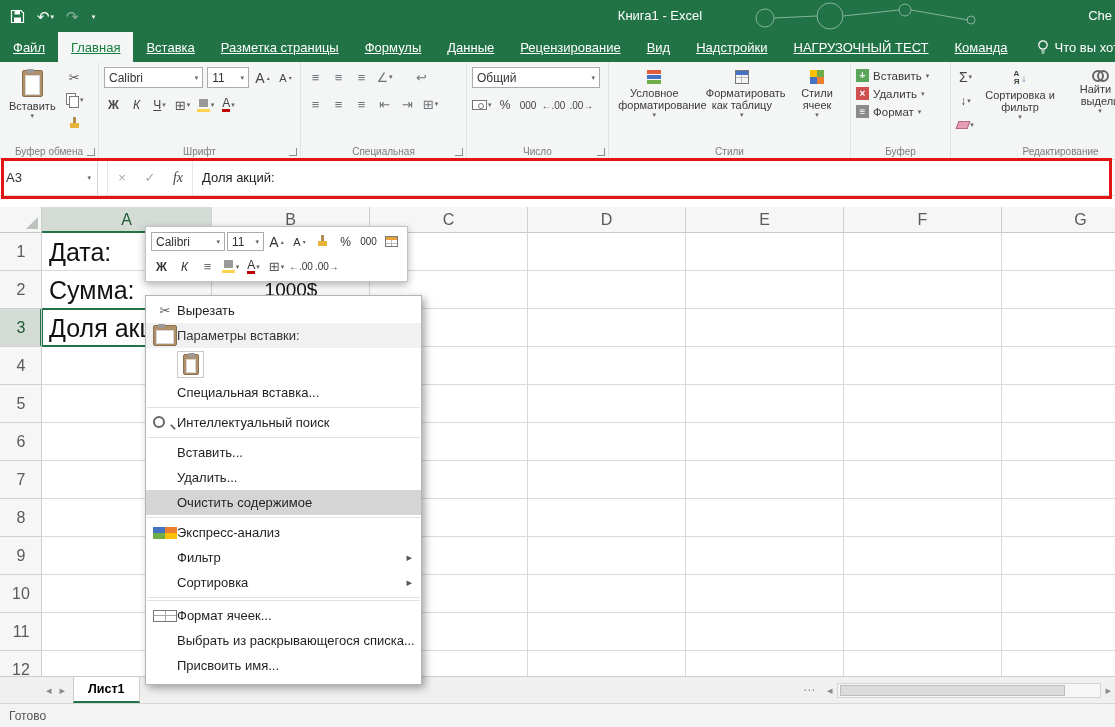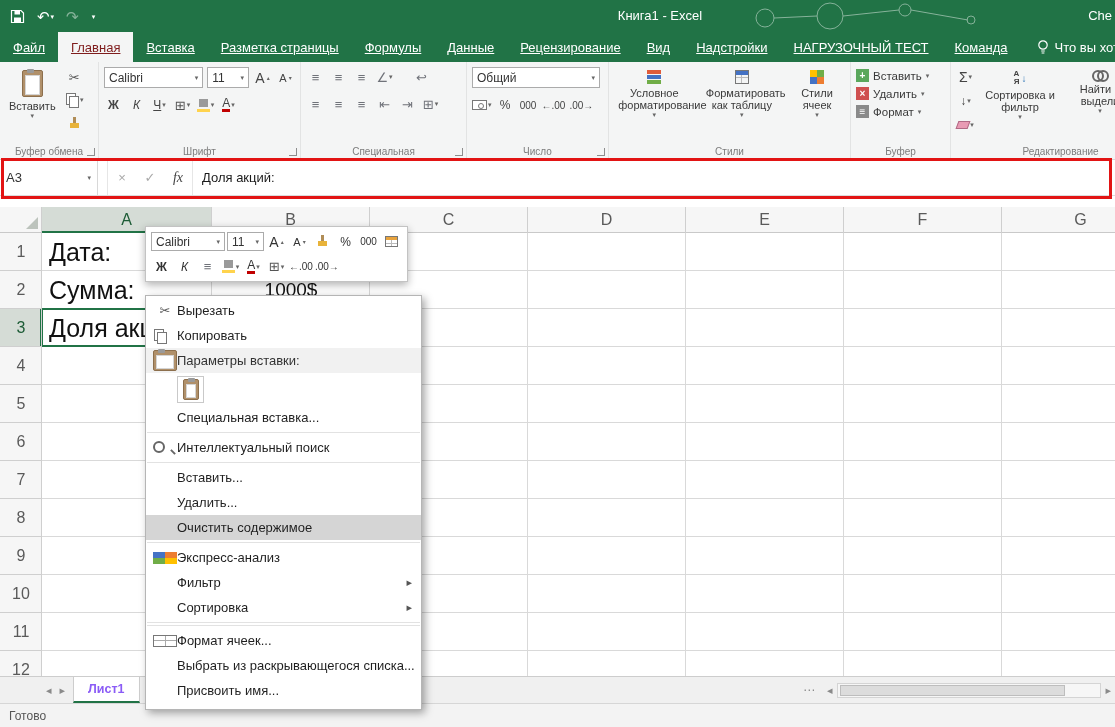--- a/index.html
+++ b/index.html
@@ -15,21 +15,21 @@
   .qbtn .dd{font-size:7px;margin-left:1px;color:#fff;}
   .title{position:absolute;left:660px;top:0;transform:translateX(-50%);height:32px;line-height:32px;
          font-size:13px;white-space:nowrap;}
   .user{position:absolute;right:3px;top:0;height:32px;line-height:32px;font-size:13px;}
   .tb-art{position:absolute;right:120px;top:0;opacity:.45;}
 
   
   .tabrow{position:absolute;left:0;top:32px;right:0;height:30px;background:#217346;display:flex;align-items:stretch;}
   .tabs{display:flex;align-items:stretch;}
   .tab{color:#fff;font-size:13px;padding:0 13px;display:flex;align-items:center;white-space:nowrap;cursor:default;text-decoration:underline;}
-  .tab.active{background:#f4f5f5;color:#7f1d1d;}
+  .tab.active{background:#f4f5f5;color:#15803d;}
   .tellme{display:flex;align-items:center;gap:6px;color:#fff;font-size:13px;margin-left:16px;white-space:nowrap;}
 
   
   .ribbon{position:absolute;left:0;top:62px;right:0;height:98px;background:#f4f5f5;
           border-bottom:1px solid #d6d7d7;display:flex;align-items:stretch;overflow:hidden;}
   .rgroup{position:relative;flex:0 0 auto;border-right:1px solid #e2e3e3;padding:5px 5px 16px 5px;}
   .caption{position:absolute;left:0;right:0;bottom:2px;text-align:center;font-size:10px;color:#7c7c7c;white-space:nowrap;}
   .launcher{position:absolute;right:3px;bottom:3px;width:8px;height:8px;border-right:1px solid #8d8d8d;border-bottom:1px solid #8d8d8d;}
   .hstack{display:flex;gap:5px;align-items:flex-start;}
   .vstack{display:flex;flex-direction:column;gap:3px;}
@@ -141,21 +141,21 @@
   .cm-sep{height:1px;background:#e2e2e2;margin:2px 1px;}
   .cm-paste-row{height:32px;display:flex;align-items:center;padding-left:31px;}
   .cm-paste-btn{width:27px;height:27px;border:1px solid #c9c9c9;display:flex;align-items:center;justify-content:center;background:#fff;}
 
   
   .sheetbar{position:absolute;left:0;top:676px;right:0;height:27px;background:#f0f0f0;border-top:1px solid #cdcdcd;
             display:flex;align-items:center;padding-left:46px;gap:8px;}
   .snav{color:#8a8a8a;font-size:11px;cursor:default;}
   .sheettab{height:26px;background:#fff;border-left:1px solid #cdcdcd;border-right:1px solid #cdcdcd;
             border-bottom:2px solid #217346;display:flex;align-items:center;padding:0 14px;
-            color:#8b5cf6;font-weight:bold;font-size:12.5px;}
+            color:#000000;font-weight:bold;font-size:12.5px;}
   .sdots{margin-left:auto;color:#8a8a8a;font-size:12px;}
   .hscroll{display:flex;align-items:center;gap:4px;width:292px;height:19px;padding:0 4px;}
   .track{flex:1;height:15px;background:#f6f6f6;border:1px solid #d4d4d4;position:relative;}
   .thumb{position:absolute;left:2px;top:1px;bottom:1px;width:225px;background:#dcdcdc;border:1px solid #bdbdbd;}
   .statusbar{position:absolute;left:0;top:703px;right:0;height:24px;background:#f3f3f3;border-top:1px solid #d6d6d6;
              display:flex;align-items:center;padding-left:9px;font-size:12px;color:#565656;}
 </style>
 </head>
 <body>
 
@@ -579,24 +579,20 @@
           <span class="small000">.00→</span>
         </div>
     </div>
   </div>
 
   <div id="context-menu" class="cmenu">
       <div class="cm-item">
         <span class="cm-icon scissors-glyph">✂</span>
         <span class="cm-label">Вырезать</span>
       </div>
-      <div class="cm-item">
-        <span class="cm-icon ic-copy"></span>
-        <span class="cm-label">Копировать</span>
-      </div>
       <div class="cm-item lbl">
         <span class="cm-icon ic-clipboard"></span>
         <span class="cm-label">Параметры вставки:</span>
       </div>
       <div class="cm-paste-row">
         <div class="cm-paste-btn">
           <span class="ic-clipboard"></span>
         </div>
       </div>
       <div class="cm-item">

